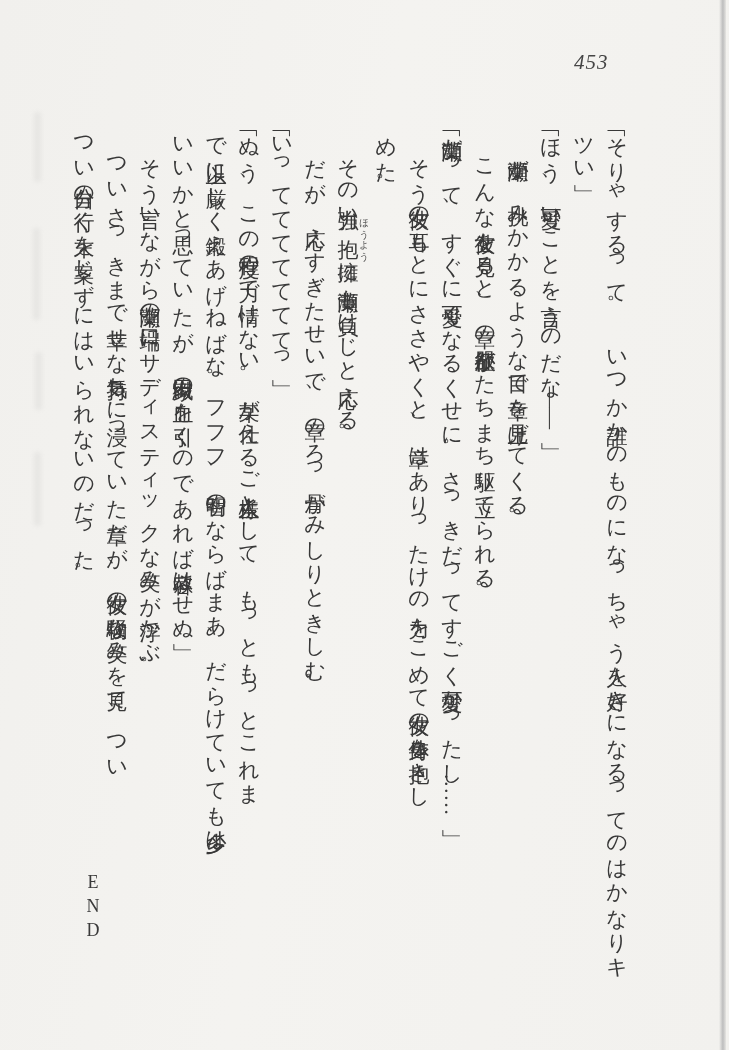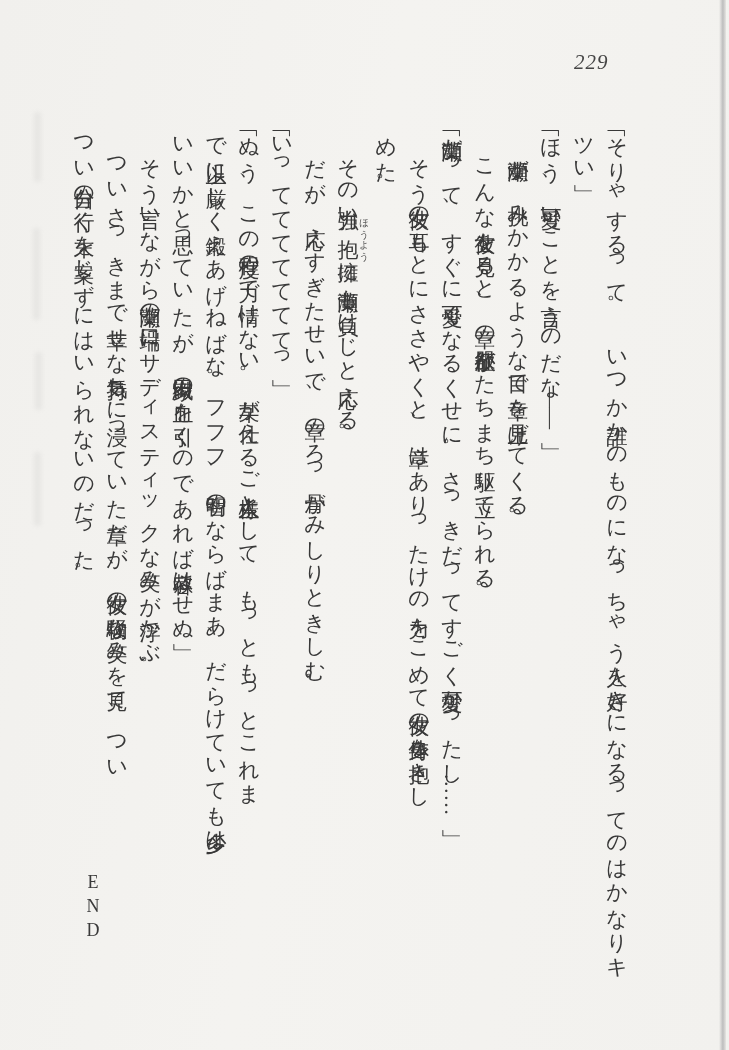--- a/index.html
+++ b/index.html
@@ -81,21 +81,21 @@
   .bleed.b1 { left: 34px; top: 112px; height: 70px; }
   .bleed.b2 { left: 33px; top: 228px; height: 92px; }
   .bleed.b3 { left: 35px; top: 352px; height: 58px; }
   .bleed.b4 { left: 34px; top: 452px; height: 74px; }
 </style>
 </head>
 <body>
 
 <div class="page">
 
-  <div class="page-number">229</div>
+  <div class="page-number">453</div>
 
   <div class="page-text">
       <div class="tline">「そりゃするって。　いつか誰かのものになっちゃう人を好きになるってのはかなりキ</div>
       <div class="tline">ツい」</div>
       <div class="tline">「ほう、可愛いことを言うのだな――」</div>
       <div class="tline indent">蘭瀬が、挑みかかるような目で章を見上げてくる。</div>
       <div class="tline indent">こんな彼女を見ると、章の征服欲がたちまち駆り立てられる。</div>
       <div class="tline">「蘭瀬だって、すぐに可愛くなるくせに。さっきだってすごく可愛かったし……」</div>
       <div class="tline indent">そう彼女の耳もとにささやくと、章はありったけの力をこめて彼女の身体を抱きし</div>
       <div class="tline">めた。</div>

